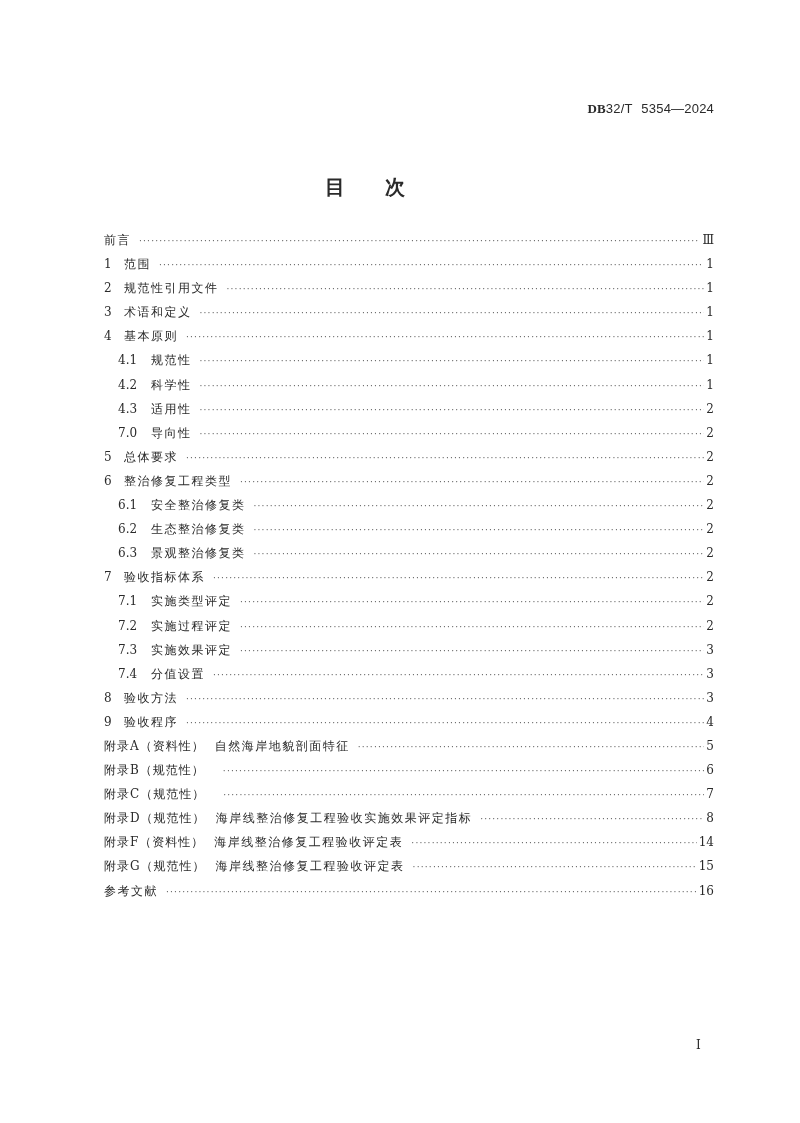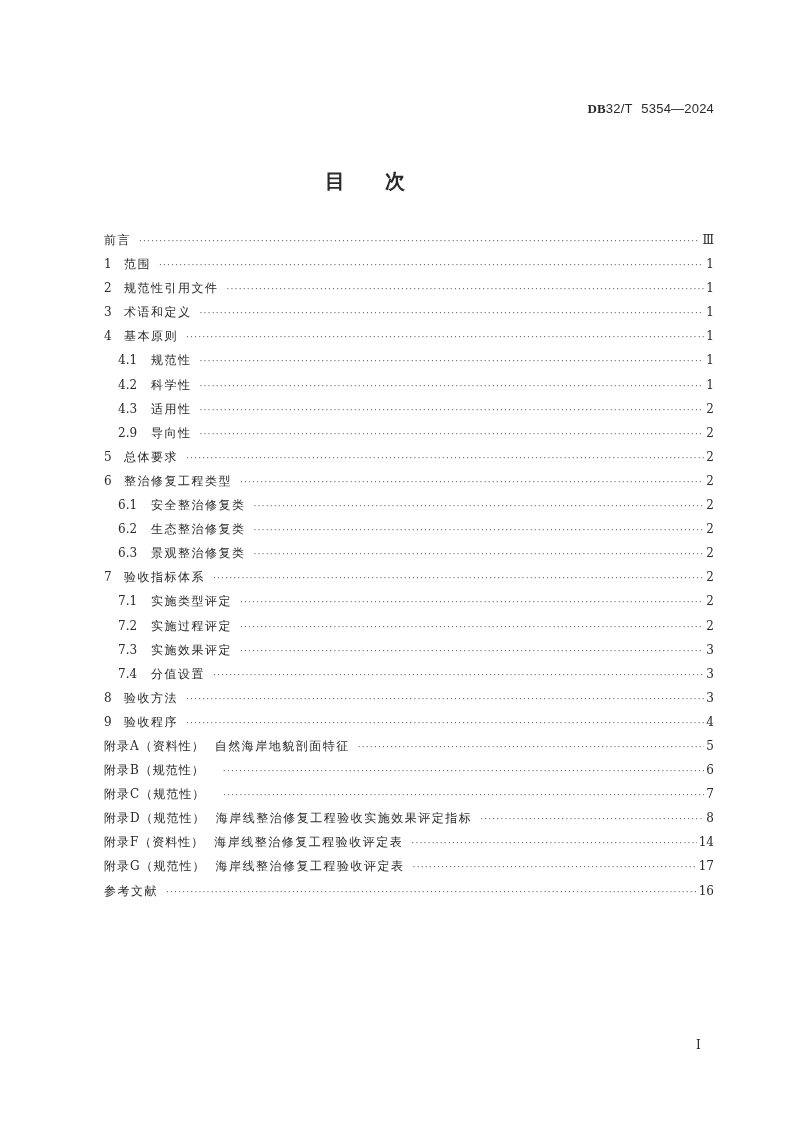--- a/index.html
+++ b/index.html
@@ -1,21 +1,21 @@
 <!DOCTYPE html>
 <html><head>
 <meta charset="utf-8">
 <style>
   html, body { margin:0; padding:0; background:#ffffff; }
   body { width:800px; height:1123px; position:relative; overflow:hidden;
          font-family: "DejaVu Serif", "Liberation Serif", serif; color:#2a2a2a; }
   .std-code { position:absolute; top:101px; right:86px; font-size:13px; letter-spacing:0.2px; }
   .std-code b { font-family:"Liberation Serif", serif; font-weight:bold; }
   .std-code span.num { font-family:"Liberation Sans", sans-serif; }
-  .title { position:absolute; top:168px; left:0; width:730px; text-align:center;
+  .title { position:absolute; top:174px; left:0; width:730px; text-align:center;
            font-family:"DejaVu Sans", sans-serif; font-size:20px; font-weight:bold; letter-spacing:40px;
            padding-left:40px; box-sizing:border-box; }
   .toc { position:absolute; top:232px; left:104px; width:610px; }
   .row { display:flex; align-items:baseline; height:24.1px; font-size:12px; white-space:nowrap; }
   .row.l2 { padding-left:14px; }
   .row .num { display:inline-block; min-width:20px; }
   .row.l2 .num { min-width:33px; }
   .row .lbl { letter-spacing:1.5px; }
   .row .apx { letter-spacing:1px; margin-right:10px; }
   .row .lead { flex:1; overflow:hidden; margin:0 2px 0 8px; color:#555; letter-spacing:1.2px; font-size:9px; }
@@ -74,21 +74,21 @@
       <span class="lead"></span>
       <span class="pg">1</span>
     </div>
     <div class="row l2">
       <span class="num">4.3</span>
       <span class="lbl">适用性</span>
       <span class="lead"></span>
       <span class="pg">2</span>
     </div>
     <div class="row l2">
-      <span class="num">2.9</span>
+      <span class="num">7.0</span>
       <span class="lbl">导向性</span>
       <span class="lead"></span>
       <span class="pg">2</span>
     </div>
     <div class="row">
       <span class="num">5</span>
       <span class="lbl">总体要求</span>
       <span class="lead"></span>
       <span class="pg">2</span>
     </div>
@@ -183,21 +183,21 @@
     <div class="row">
       <span class="apx">附录F（资料性）</span>
       <span class="lbl">海岸线整治修复工程验收评定表</span>
       <span class="lead"></span>
       <span class="pg">14</span>
     </div>
     <div class="row">
       <span class="apx">附录G（规范性）</span>
       <span class="lbl">海岸线整治修复工程验收评定表</span>
       <span class="lead"></span>
-      <span class="pg">17</span>
+      <span class="pg">15</span>
     </div>
     <div class="row">
       <span class="lbl">参考文献</span>
       <span class="lead"></span>
       <span class="pg">16</span>
     </div>
   </div>
 
 <div class="folio">I</div>
 

